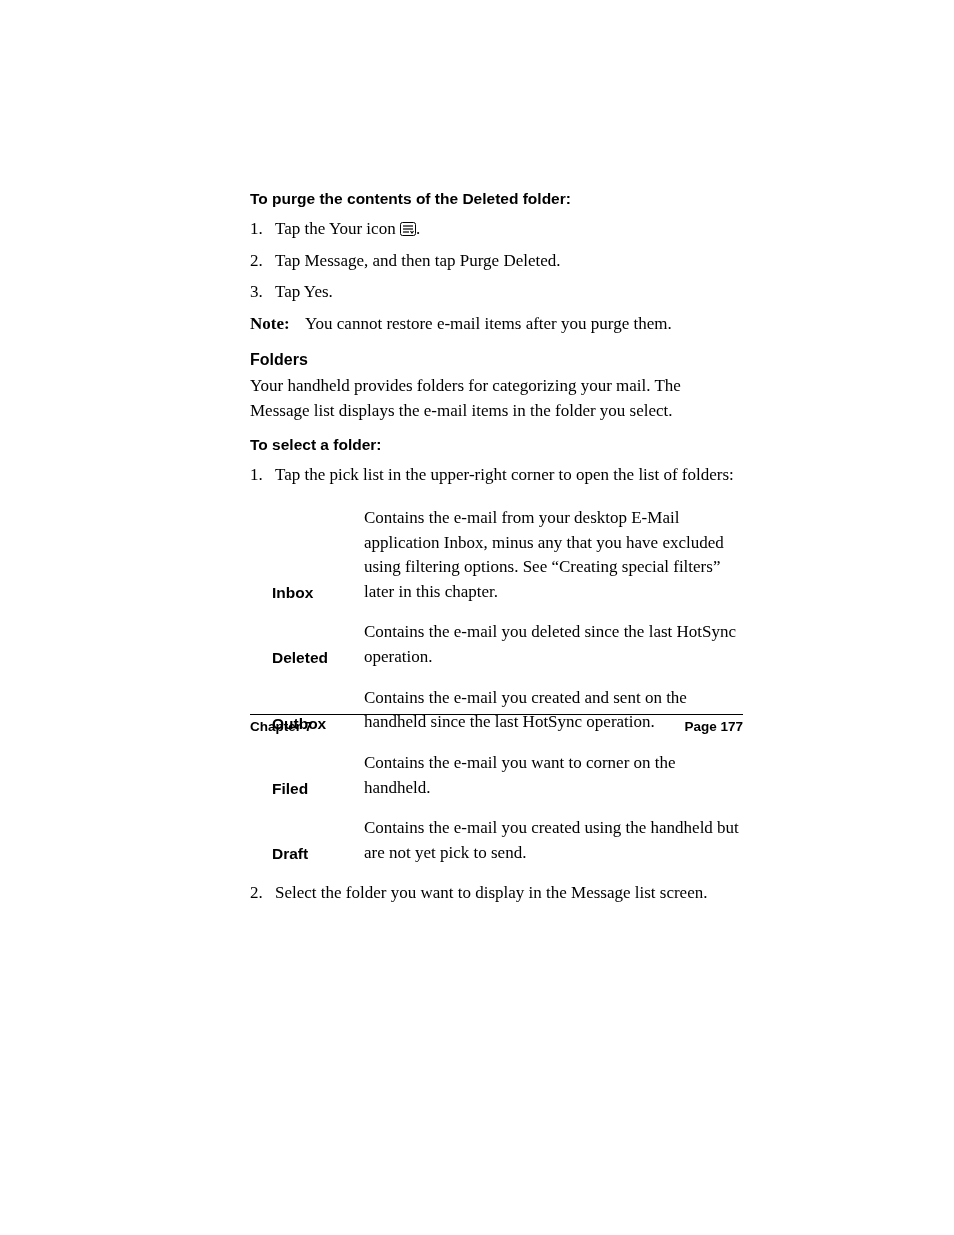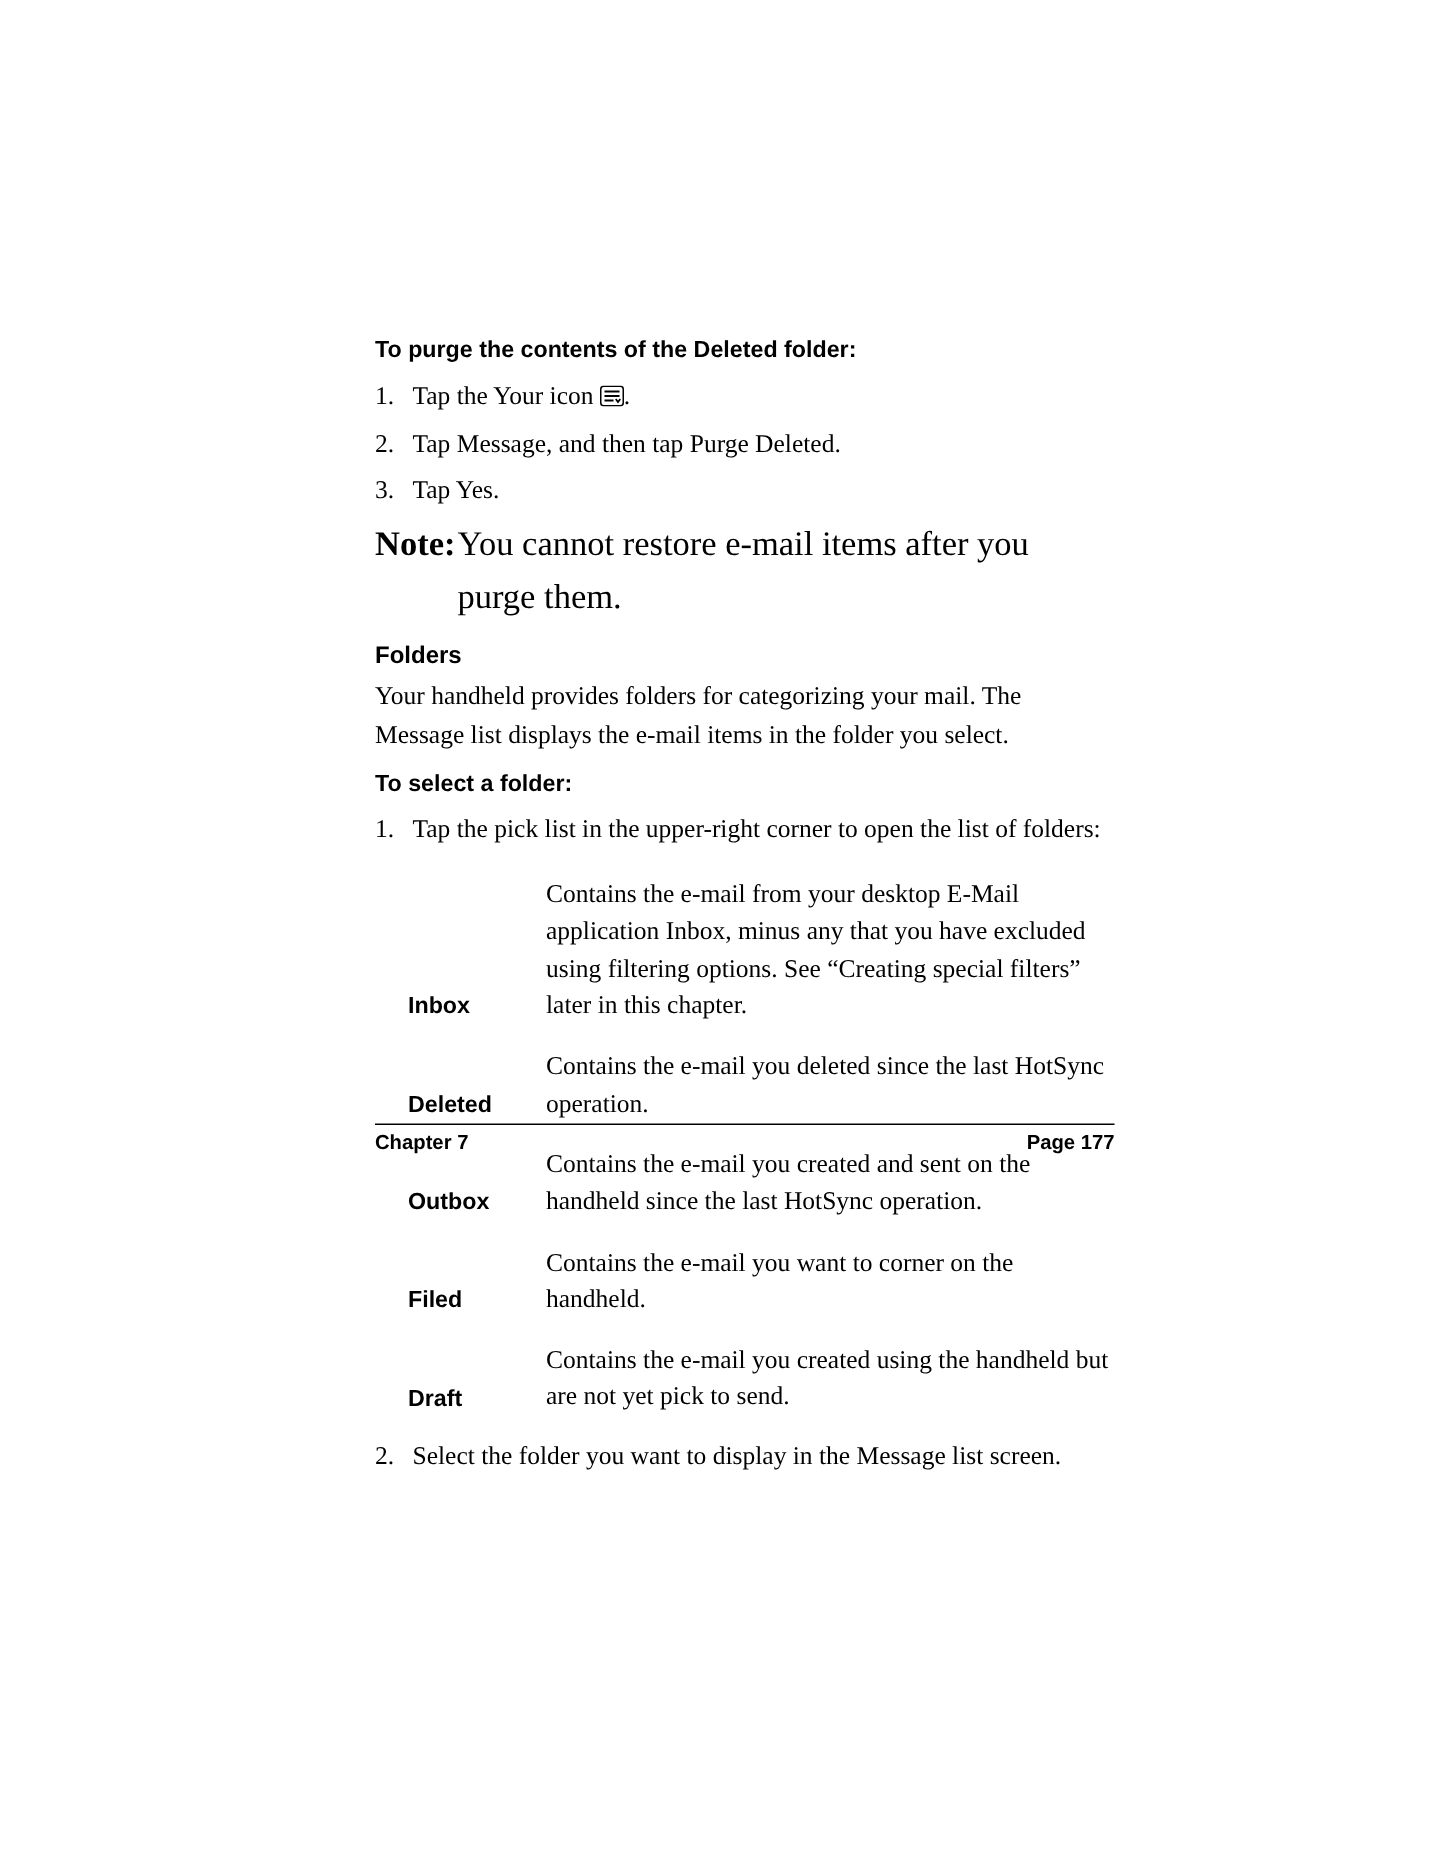--- a/index.html
+++ b/index.html
@@ -11,21 +11,20 @@
     height: 1235px;
     font-family: "Palatino Linotype", "Book Antiqua", Palatino, Georgia, serif;
     color: #000;
   }
   .page {
     position: relative;
     box-sizing: border-box;
     width: 954px;
     height: 902px;
     padding: 190px 215px 0 250px;
-    margin-top: 35px;
   }
   .sans-bold {
     font-family: "Trebuchet MS", "Lucida Grande", Verdana, Arial, sans-serif;
     font-weight: 700;
   }
   .heading-proc {
     font-size: 15.5px;
     margin: 0 0 8px 0;
   }
   ol.steps {
@@ -44,21 +43,21 @@
     flex: none;
   }
   ol.steps > li .body {
     flex: 1;
   }
   .menu-icon {
     display: inline-block;
     vertical-align: -2px;
   }
   .note-row {
-    font-size: 23px;
+    font-size: 17px;
     line-height: 1.5;
     display: flex;
     margin: 4px 0 14px 0;
   }
   .note-row .label {
     font-weight: 700;
     width: 55px;
     flex: none;
   }
   .note-row .txt { flex: 1; }

